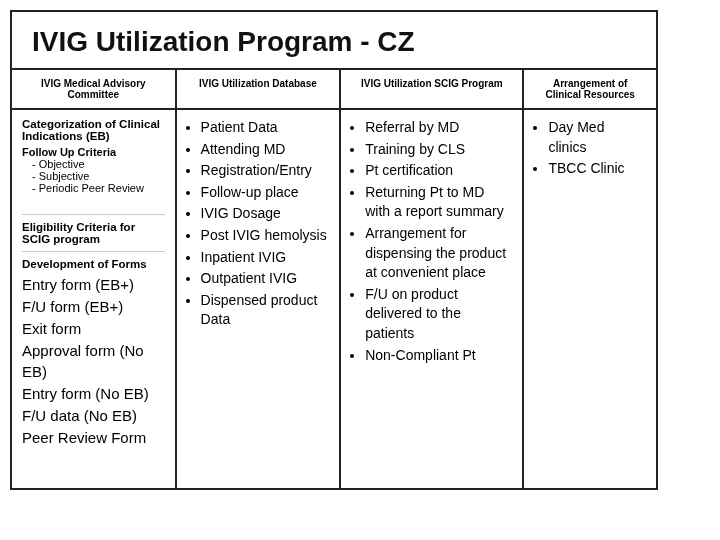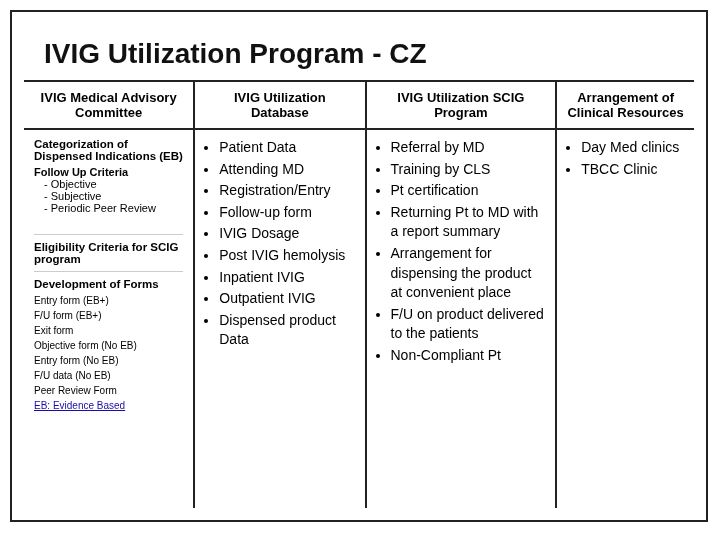--- a/index.html
+++ b/index.html
@@ -6,39 +6,39 @@
     body {
       font-family: Arial, sans-serif;
       background: #fff;
       width: 720px;
       height: 540px;
       overflow: hidden;
     }
     .outer {
       border: 2px solid #222;
       margin: 10px;
-      padding: 12px;
-      width: 698px;
+      padding: 0;
+      width: 648px;
     }
     .title-bar {
       padding: 14px 20px 10px 20px;
       font-size: 28px;
       font-weight: bold;
       color: #111;
     }
     .header-row {
       display: flex;
       border-top: 2px solid #222;
     }
     .header-cell {
       flex: 1;
       padding: 8px 10px;
       text-align: center;
       font-weight: bold;
-      font-size: 13px;
+      font-size: 10px;
       border-right: 2px solid #222;
       background: #fff;
     }
     .header-cell:last-child {
       border-right: none;
     }
     .body-row {
       display: flex;
       border-top: 2px solid #222;
       min-height: 380px;
@@ -61,21 +61,21 @@
     .body-cell ul {
       padding-left: 14px;
       margin-bottom: 6px;
     }
     .body-cell ul li {
       margin-bottom: 2px;
       font-size: 14px;
       line-height: 1.4;
     }
     .body-cell p {
-      font-size: 10px;
+      font-size: 15px;
       line-height: 1.4;
       margin-bottom: 2px;
     }
     .follow-up {
       font-size: 11px;
       margin-bottom: 20px;
     }
     .follow-up-title {
       font-weight: bold;
     }
@@ -119,49 +119,48 @@
     <div class="header-cell col3">
       <span>IVIG Utilization SCIG Program</span>
     </div>
     <div class="header-cell col4">
       <span>Arrangement of Clinical Resources</span>
     </div>
   </div>
   <div class="body-row">
 
     <div class="body-cell col1">
-      <div class="section-title">Categorization of Dispensed Indications (EB)</div>
+      <div class="section-title">Categorization of Clinical Indications (EB)</div>
       <div class="follow-up">
         <div class="follow-up-title">Follow Up Criteria</div>
         <div class="sub-item">- <span>Objective</span></div>
         <div class="sub-item">- <span>Subjective</span></div>
         <div class="sub-item">- <span>Periodic Peer Review</span></div>
       </div>
       <div class="eligibility-box">
         <div class="section-title">Eligibility Criteria for SCIG program</div>
       </div>
       <div class="dev-forms-box">
         <div class="section-title">Development of Forms</div>
         <p>Entry form (EB+)</p>
         <p>F/U form (EB+)</p>
         <p>Exit form</p>
-        <p>Objective form (No EB)</p>
+        <p>Approval form (No EB)</p>
         <p>Entry form (No EB)</p>
         <p>F/U data (No EB)</p>
         <p>Peer Review Form</p>
-        <p class="link-text">EB: Evidence Based</p>
       </div>
     </div>
 
     <div class="body-cell col2">
       <ul>
         <li>Patient Data</li>
         <li>Attending MD</li>
         <li>Registration/Entry</li>
-        <li>Follow-up form</li>
+        <li>Follow-up place</li>
         <li>IVIG Dosage</li>
         <li>Post IVIG hemolysis</li>
         <li>Inpatient IVIG</li>
         <li>Outpatient IVIG</li>
         <li>Dispensed product Data</li>
       </ul>
     </div>
 
     <div class="body-cell col3">
       <ul>

